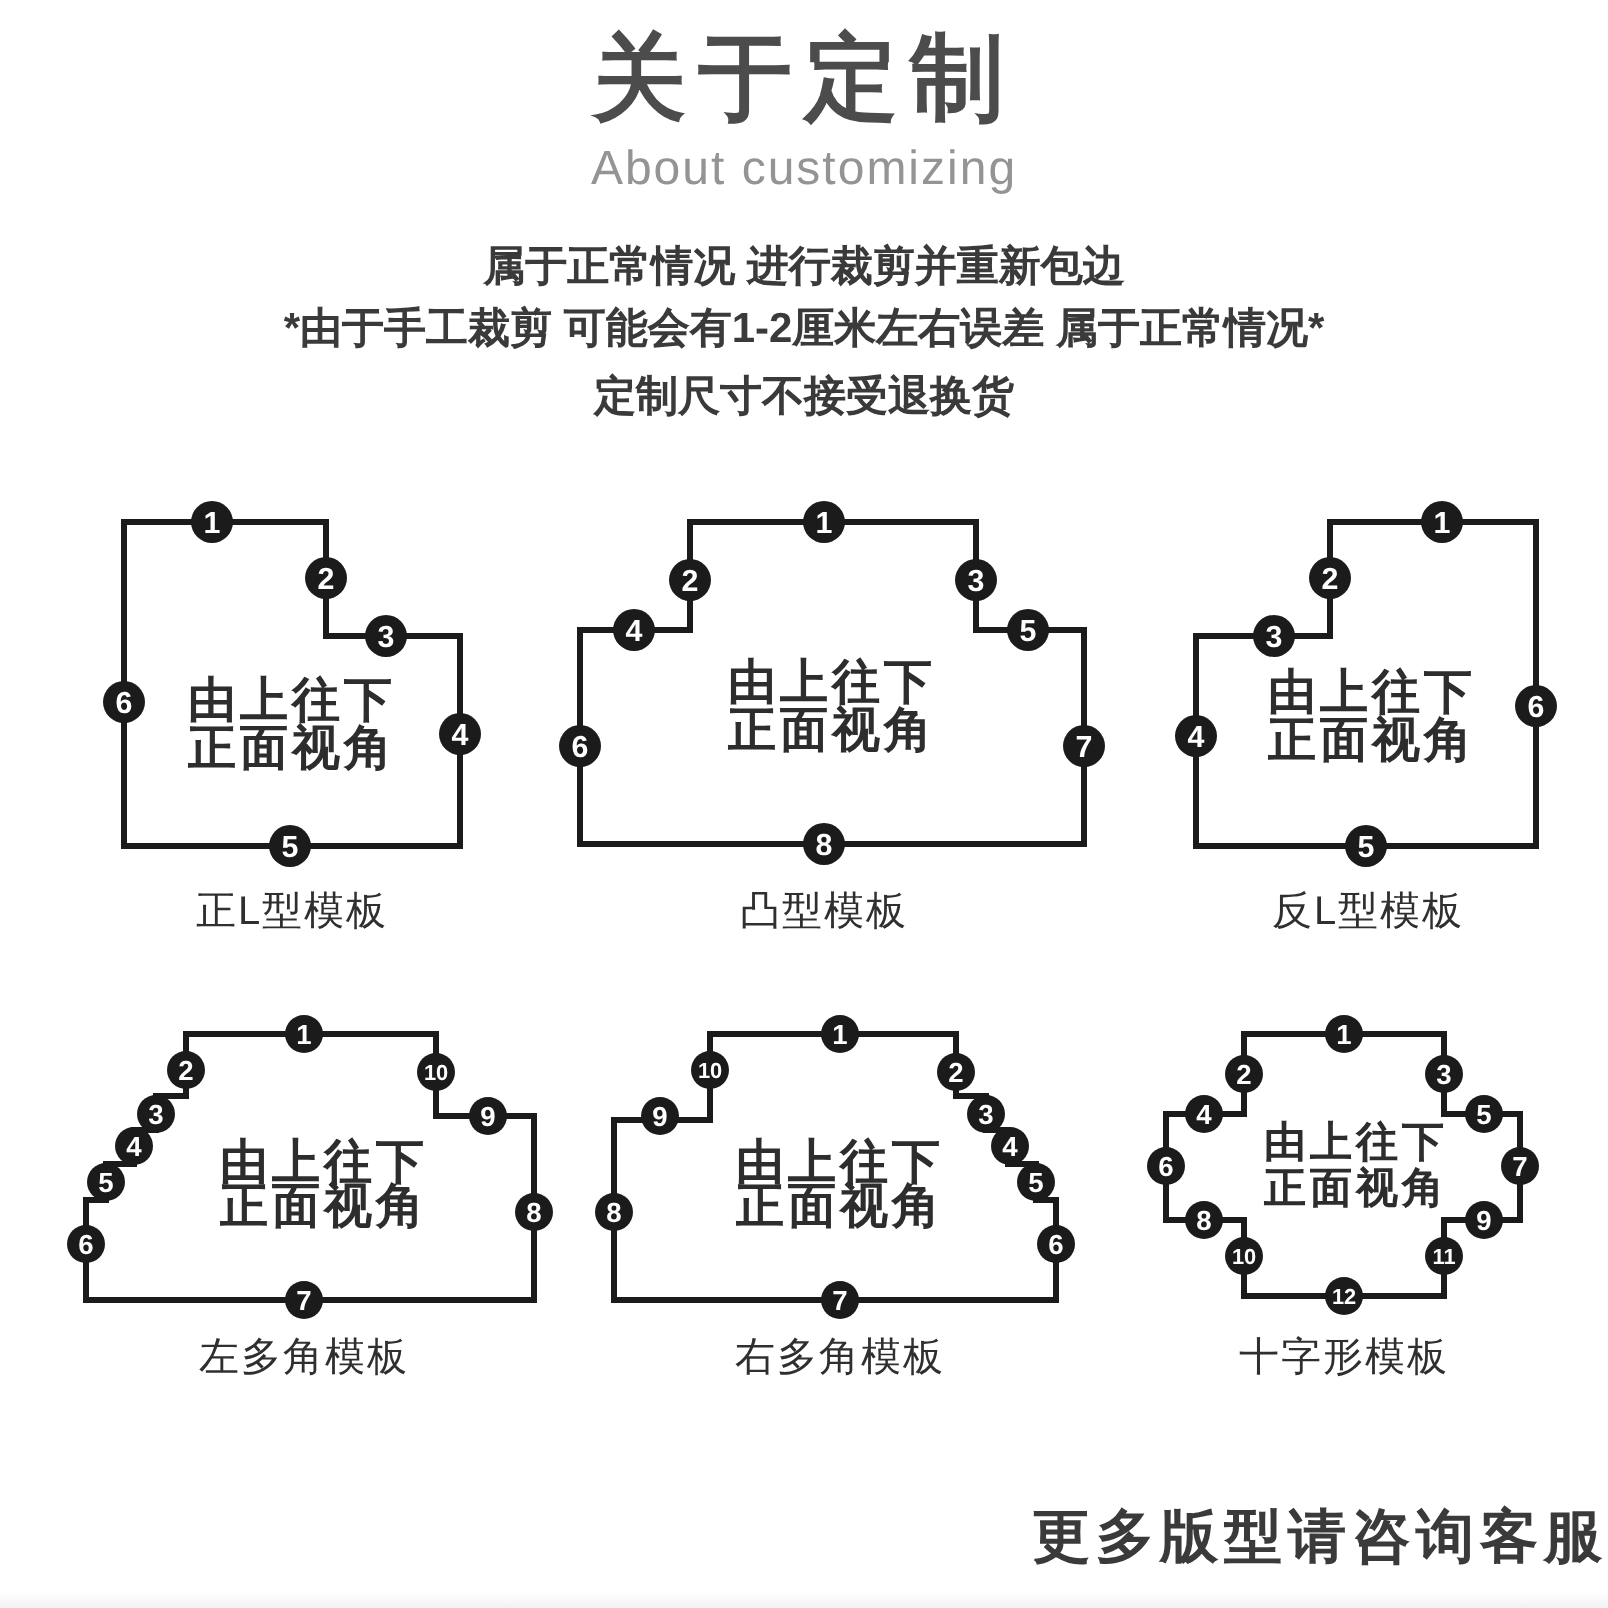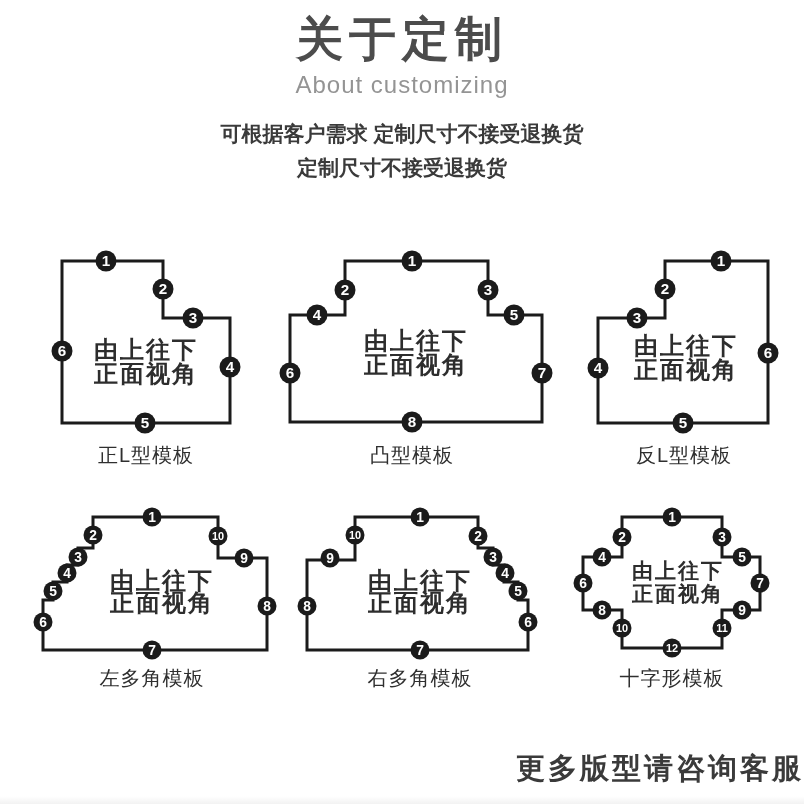--- a/index.html
+++ b/index.html
@@ -92,21 +92,22 @@
 </style>
 </head>
 <body>
 
 <div class="page">
 
   <h1 class="page-title">关于定制</h1>
   <div class="page-subtitle">About customizing</div>
 
   <div class="notes">
-    <p>可根据客户需求 定制尺寸不接受退换货</p>
+    <p>属于正常情况 进行裁剪并重新包边</p>
+    <p>*由于手工裁剪 可能会有1-2厘米左右误差 属于正常情况*</p>
     <p class="last">定制尺寸不接受退换货</p>
   </div>
 
   <svg id="diagram-canvas" class="diagram-canvas" viewBox="0 0 804 804">
       <g>
         <polygon points="62,261 163,261 163,318 230,318 230,423 62,423" class="outline"></polygon>
         <text x="146" y="358" font-size="24" class="viewtext">由上往下</text>
         <text x="146" y="382" font-size="24" class="viewtext">正面视角</text>
         <circle cx="106" cy="261" r="10.5" class="marker"></circle>
         <text x="106" y="261" dy="0.36em" font-size="15.2" class="markernum">1</text>

